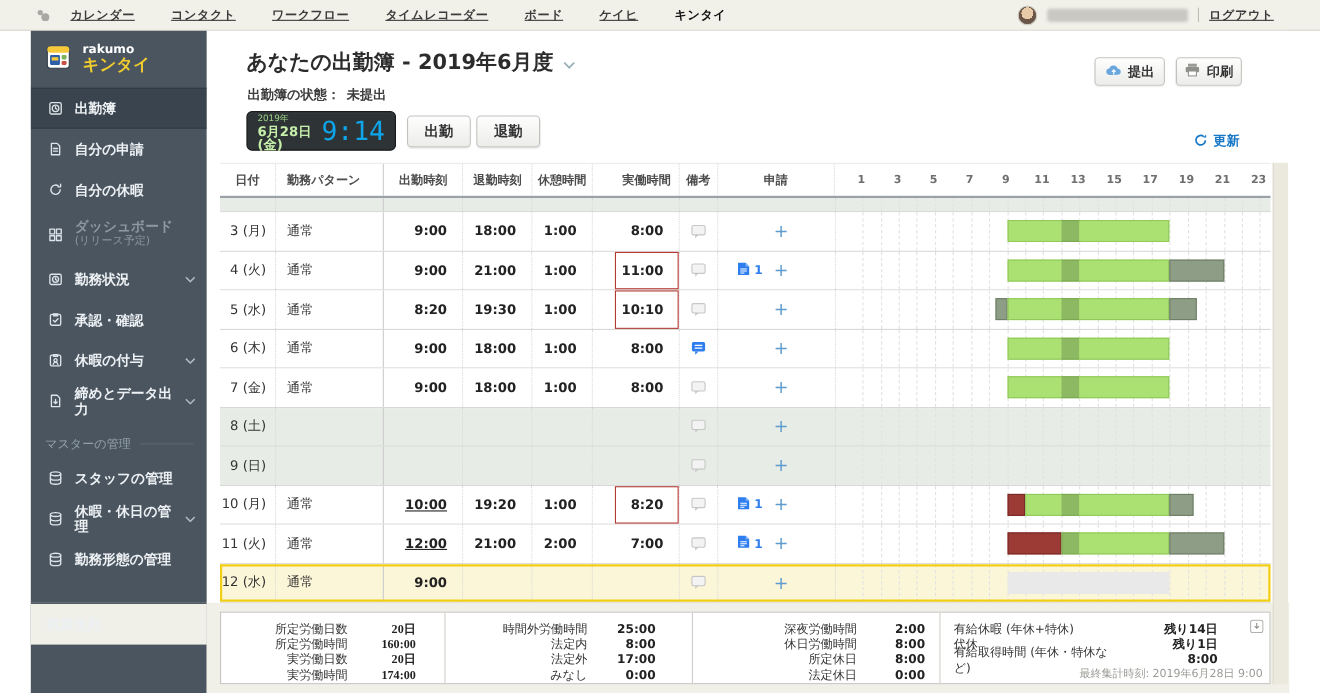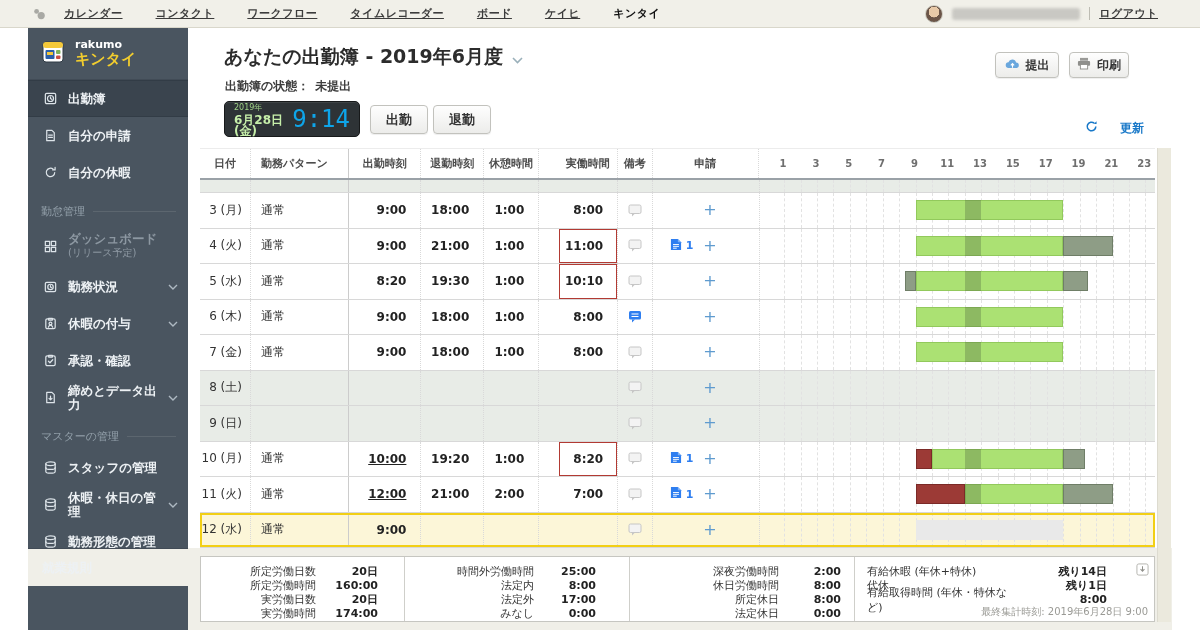--- a/index.html
+++ b/index.html
@@ -53,21 +53,21 @@
   .clock .cday { font-size:12px; font-weight:bold; color:#c6efa9; margin-top:2px; }
   .clock .ctime { margin-left:auto; font-family:"DejaVu Sans Mono","Liberation Mono",monospace; font-size:24px; color:#0ea5e9; line-height:30px; }
 
   .btn { position:absolute; display:flex; align-items:center; justify-content:center; gap:6px;
          background:linear-gradient(#fefefe,#ececea); border:1px solid #c2c2bd; border-radius:4px;
          font-size:12px; font-weight:bold; color:#333; box-shadow:0 1px 1px rgba(0,0,0,.07); cursor:pointer; }
   .btn-in  { left:182px; top:77px; width:58px; height:29px; font-size:13px; }
   .btn-out { left:245px; top:77px; width:58px; height:29px; font-size:13px; }
   .btn-submit { left:807px; top:24px; width:64px; height:26px; }
   .btn-print  { left:881px; top:24px; width:60px; height:26px; }
-  .refresh { position:absolute; left:897px; top:92px; display:flex; gap:22px;
+  .refresh { position:absolute; left:897px; top:92px; display:flex; align-items:center; gap:5px;
              font-size:12px; font-weight:bold; color:#1878c8; cursor:pointer; }
 
   
   .table { position:absolute; left:12px; top:120px; width:955px; }
   .thead { display:flex; height:32px; border-top:1px solid #ececec; border-bottom:2px solid #9aa1a7; background:#fff; }
   .th { display:flex; align-items:center; justify-content:center; font-size:11px; font-weight:bold; color:#4c4c4c; height:100%; }
   .row { display:flex; height:35.5px; border-bottom:1px solid #d8d8d8; background:#fff; position:relative; }
   .row.partial { height:13px; }
   .row.weekend { background:#e8ece7; }
   .row.highlight { background:#fcf6d8; }
@@ -101,21 +101,21 @@
   .reqbadge { display:flex; align-items:center; gap:4px; cursor:pointer; }
   .reqcount { font-size:11px; font-weight:bold; color:#2e7ef0; }
   .memo { display:flex; cursor:pointer; }
 
   
   .bottom { position:absolute; left:0; top:520px; width:984px; height:82px; background:#f0efe8; }
   .scrollstrip { position:absolute; left:969px; top:120px; width:14px; height:474px; background:#ebe9dd; border-left:1px solid #dddbd0; }
   .sumbox { position:absolute; left:12px; top:8px; width:955px; height:66px; background:#fff;
             border:1px solid #c6c6c1; display:flex; }
   .sum-col { padding-top:8px; display:flex; flex-direction:column; }
-  .sum-col.g0 { width:203px; }
+  .sum-col.g0 { width:203px;font-family:Liberation Serif, serif; }
   .sum-col.g1 { width:225px; border-left:1px solid #cfcfca; }
   .sum-col.g2 { width:225px; border-left:1px solid #cfcfca; }
   .sum-col.g3 { flex:1; border-left:1px solid #cfcfca; }
   .sum-row { display:flex; align-items:center; height:13px; font-size:11px; color:#333; margin-bottom:1px; }
   .sum-row .sl { flex:1; text-align:right; }
   .sum-row .sv { width:62px; text-align:right; font-weight:bold; color:#222; }
   .g0 .sum-row { padding-right:26px; }
   .g1 .sum-row { padding-right:33px; }
   .g2 .sum-row { padding-right:13px; }
   .g3 .sum-row { padding-right:47px; padding-left:12px; }
@@ -192,24 +192,20 @@
         </div>
         <div class="s-item">
           <span class="s-icon">
             <svg width="15" height="15" viewBox="0 0 16 16" fill="none" stroke="#dde4e9" stroke-width="1.3" stroke-linecap="round" stroke-linejoin="round">
               <path d="M12.5 8a4.5 4.5 0 1 1-1.6-3.5"></path>
               <path d="M12.9 2.6v2.6h-2.6"></path>
             </svg>
           </span>
           <span class="lbl">自分の休暇</span>
         </div>
-        <div class="s-label">
-          <span>勤怠管理</span>
-          <span class="line"></span>
-        </div>
         <div class="s-item disabled tall">
           <span class="s-icon">
             <svg width="15" height="15" viewBox="0 0 16 16" fill="none" stroke="#dde4e9" stroke-width="1.3" stroke-linecap="round" stroke-linejoin="round">
               <rect x="2.5" y="2.5" width="4.6" height="4.6"></rect>
               <rect x="8.9" y="2.5" width="4.6" height="4.6"></rect>
               <rect x="2.5" y="8.9" width="4.6" height="4.6"></rect>
               <rect x="8.9" y="8.9" width="4.6" height="4.6"></rect>
             </svg>
           </span>
           <span class="lbl">
@@ -230,40 +226,40 @@
             <svg width="10" height="6" viewBox="0 0 10 6">
               <path d="M1 1l4 4 4-4" stroke="#aeb9c2" stroke-width="1.4" fill="none"></path>
             </svg>
           </span>
         </div>
         <div class="s-item">
           <span class="s-icon">
             <svg width="15" height="15" viewBox="0 0 16 16" fill="none" stroke="#dde4e9" stroke-width="1.3" stroke-linecap="round" stroke-linejoin="round">
               <rect x="3" y="3" width="10" height="10.5" rx="1.5"></rect>
               <path d="M6 2.5h4v1.8H6z"></path>
-              <circle cx="8" cy="8" r="1.5"></circle>
-              <path d="M5.7 12c.4-1.5 1.3-2.2 2.3-2.2s1.9.7 2.3 2.2"></path>
-            </svg>
-          </span>
-          <span class="lbl">休暇の付与</span>
-          <span class="chev">
-            <svg width="10" height="6" viewBox="0 0 10 6">
-              <path d="M1 1l4 4 4-4" stroke="#aeb9c2" stroke-width="1.4" fill="none"></path>
-            </svg>
-          </span>
+              <path d="M5.8 8.8l1.6 1.6 3-3.2"></path>
+            </svg>
+          </span>
+          <span class="lbl">承認・確認</span>
         </div>
         <div class="s-item">
           <span class="s-icon">
             <svg width="15" height="15" viewBox="0 0 16 16" fill="none" stroke="#dde4e9" stroke-width="1.3" stroke-linecap="round" stroke-linejoin="round">
               <rect x="3" y="3" width="10" height="10.5" rx="1.5"></rect>
               <path d="M6 2.5h4v1.8H6z"></path>
-              <path d="M5.8 8.8l1.6 1.6 3-3.2"></path>
-            </svg>
-          </span>
-          <span class="lbl">承認・確認</span>
+              <circle cx="8" cy="8" r="1.5"></circle>
+              <path d="M5.7 12c.4-1.5 1.3-2.2 2.3-2.2s1.9.7 2.3 2.2"></path>
+            </svg>
+          </span>
+          <span class="lbl">休暇の付与</span>
+          <span class="chev">
+            <svg width="10" height="6" viewBox="0 0 10 6">
+              <path d="M1 1l4 4 4-4" stroke="#aeb9c2" stroke-width="1.4" fill="none"></path>
+            </svg>
+          </span>
         </div>
         <div class="s-item">
           <span class="s-icon">
             <svg width="15" height="15" viewBox="0 0 16 16" fill="none" stroke="#dde4e9" stroke-width="1.3" stroke-linecap="round" stroke-linejoin="round">
               <path d="M4 2.5h5.5L12 5v8.5H4z"></path>
               <path d="M8 6.5v4M6.4 9l1.6 1.6L9.6 9"></path>
             </svg>
           </span>
           <span class="lbl">締めとデータ出力</span>
           <span class="chev">

